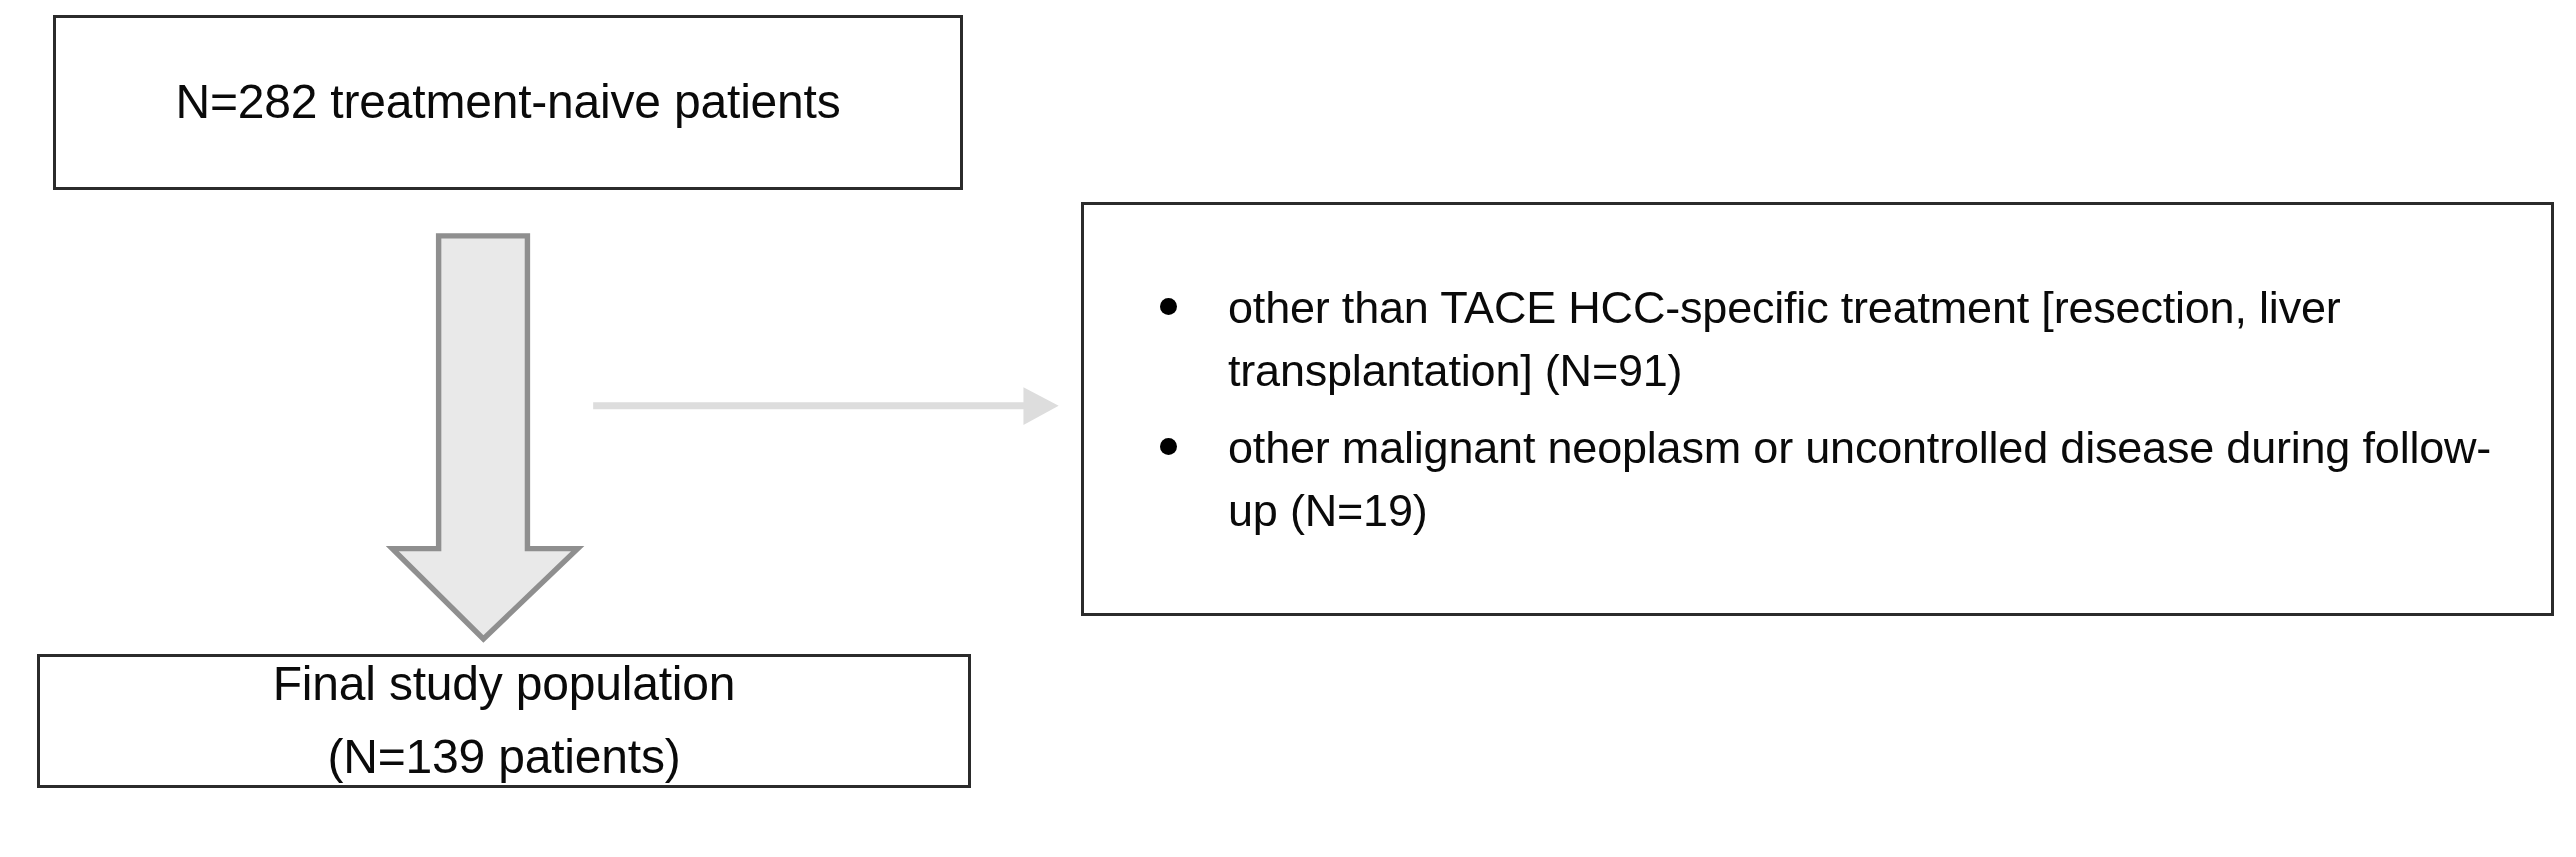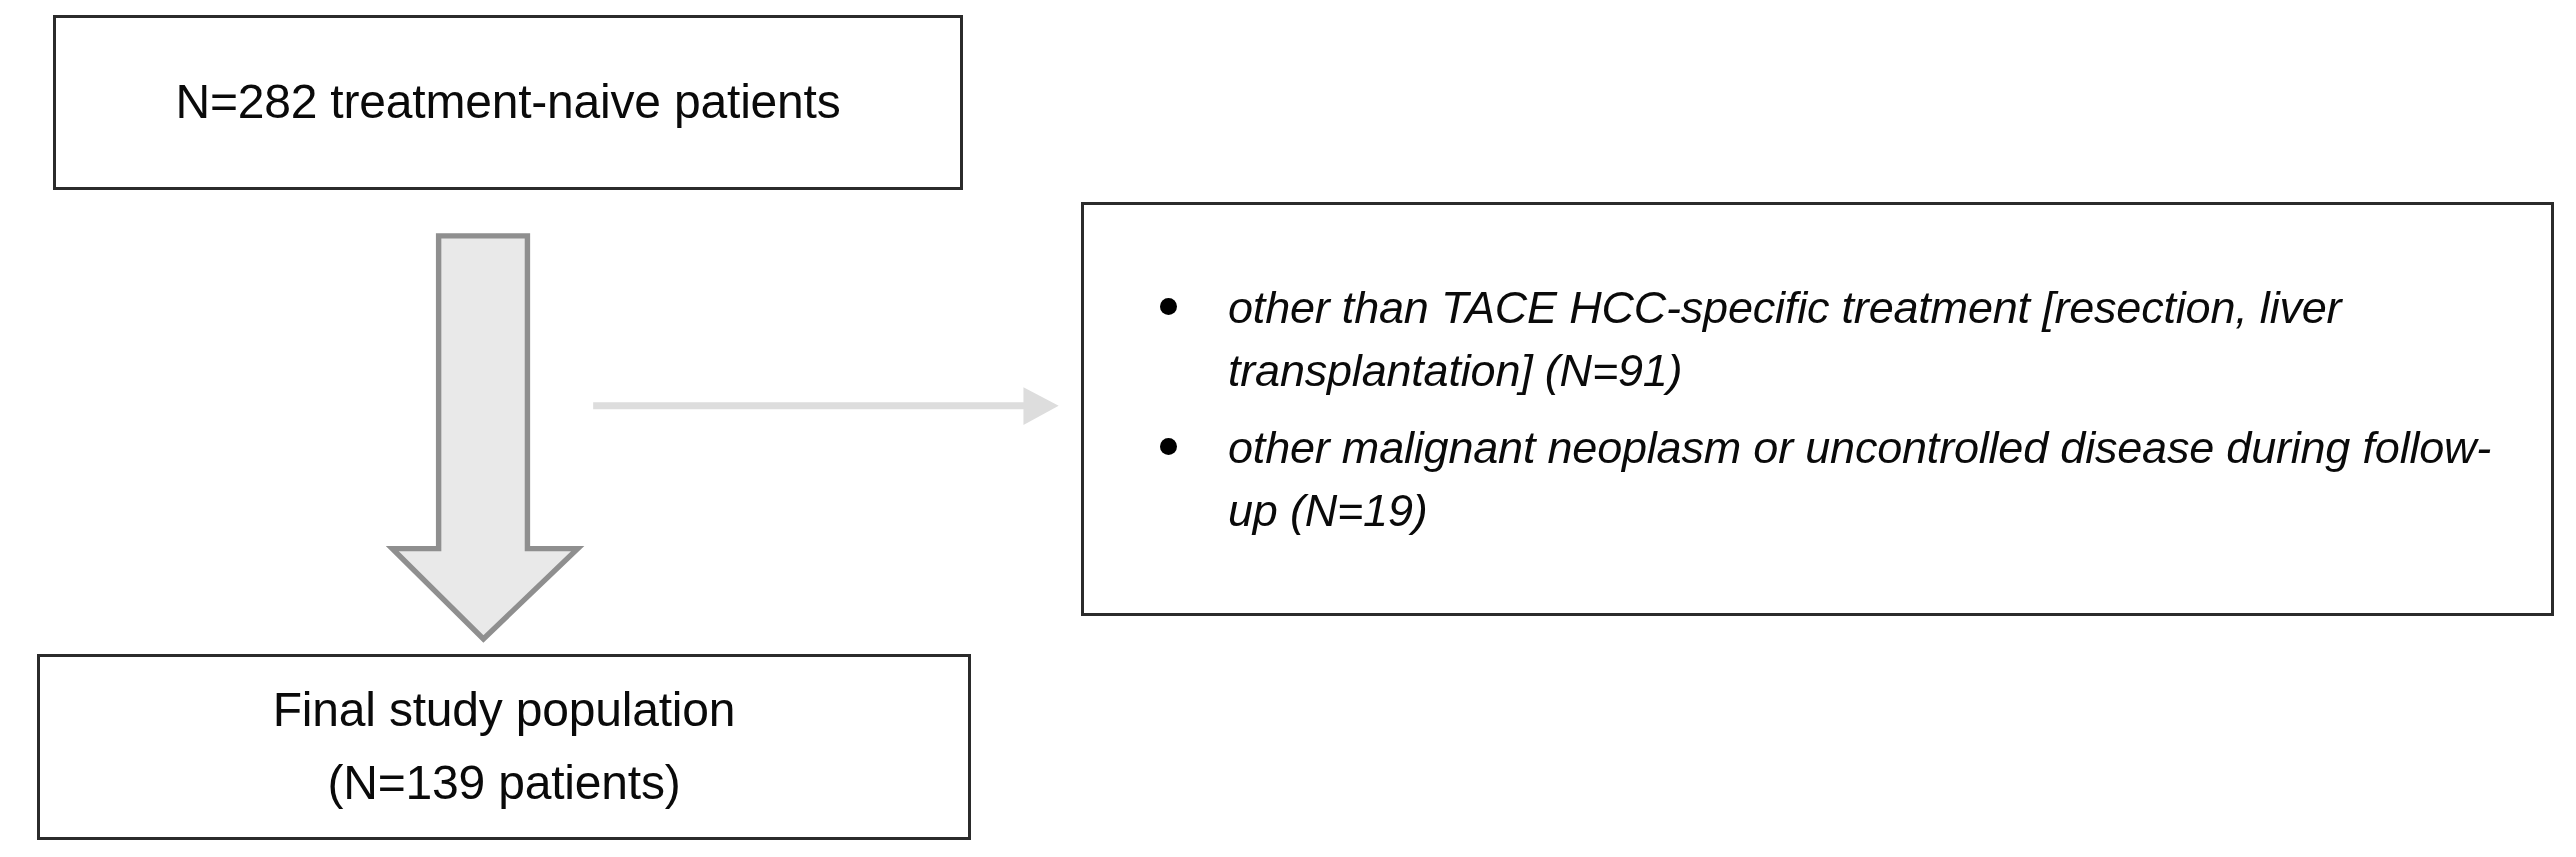--- a/index.html
+++ b/index.html
@@ -36,21 +36,21 @@
     height: 175px;
     align-items: center;
     padding: 0 12px;
     margin-left: 28px;
   }
 
   #box-final {
     left: 37px;
     top: 654px;
     width: 934px;
-    height: 186px;
+    height: 134px;
     align-items: center;
     padding: 0 7.7px;
   }
 
   #box-exclusions {
     left: 1081px;
     top: 202px;
     width: 1473px;
     height: 414px;
     justify-content: center;
@@ -64,21 +64,20 @@
     text-align: center;
     white-space: nowrap;
     letter-spacing: -0.2px;
   }
 
   
   #exclusion-list {
     list-style: none;
     margin: 0;
     padding: 0;
-    font-style: italic;
   }
   .exclusion-item {
     position: relative;
     padding-left: 108px;
     font-size: 45px;
     line-height: 1.40;
     color: #0a0a0a;
     letter-spacing: -0.2px;
     margin-bottom: 14px;
   }

